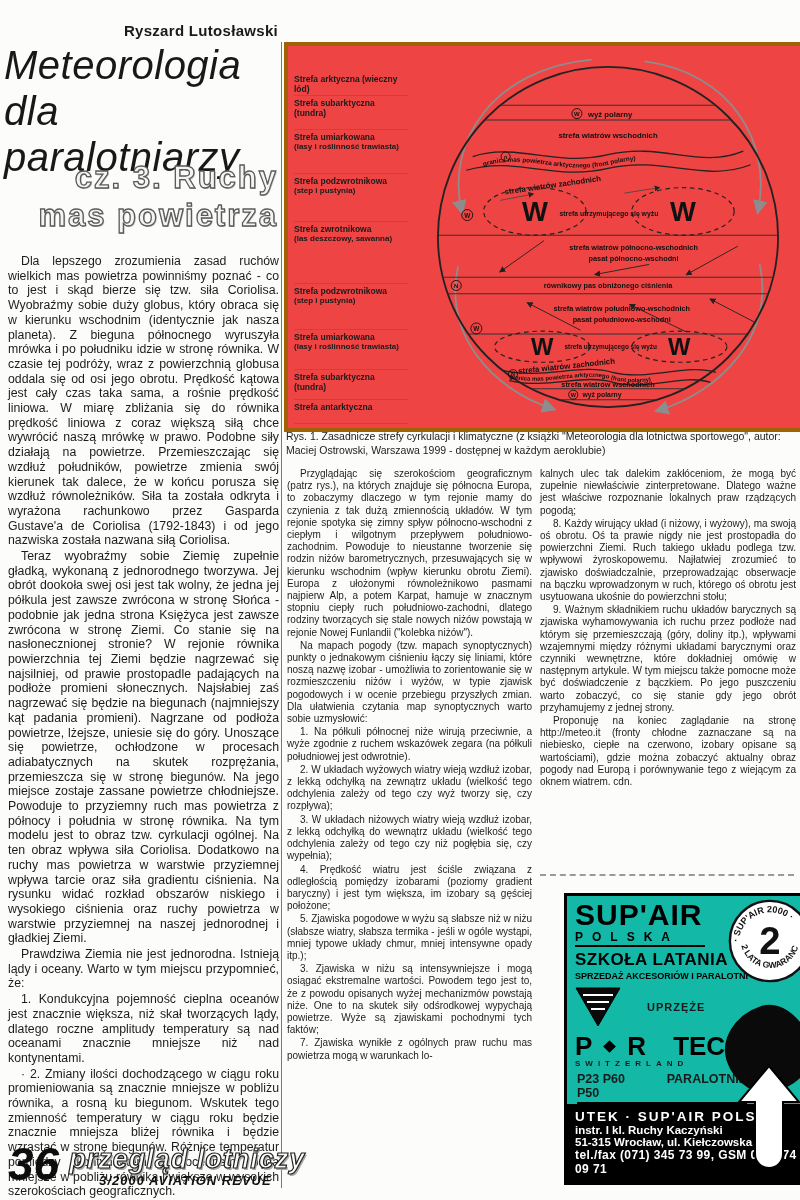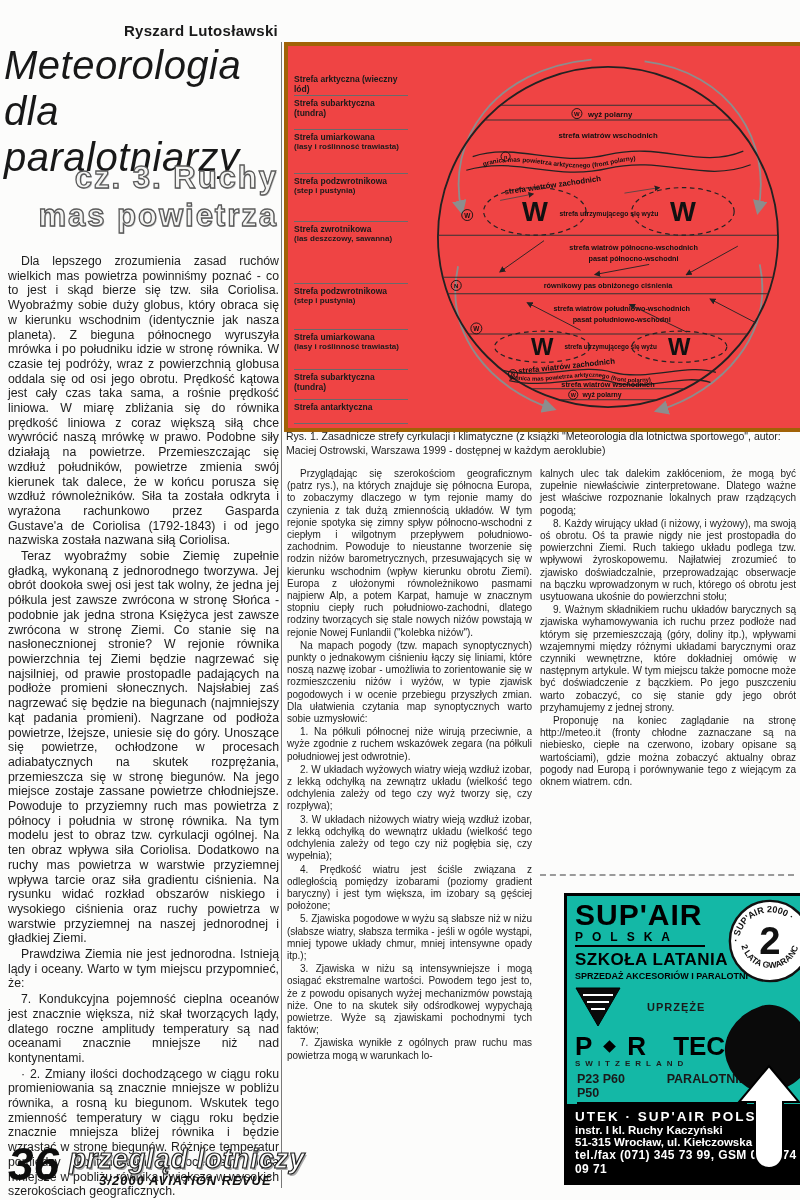--- a/index.html
+++ b/index.html
@@ -244,21 +244,21 @@
     </svg>
   </div>
 </div>
 
 <div class="fig-caption">Rys. 1. Zasadnicze strefy cyrkulacji i klimatyczne (z książki "Meteorologia dla lotnictwa sportowego", autor: Maciej Ostrowski, Warszawa 1999 - dostępnej w każdym aeroklubie)</div>
 
 <div class="col col-left">
   <p>Dla lepszego zrozumienia zasad ruchów wielkich mas powietrza powinniśmy poznać - co to jest i skąd bierze się tzw. siła Coriolisa. Wyobraźmy sobie duży globus, który obraca się w kierunku wschodnim (identycznie jak nasza planeta). Z bieguna północnego wyruszyła mrówka i po południku idzie w stronę równika. W czasie tej podróży, wraz z powierzchnią globusa oddala się od osi jego obrotu. Prędkość kątowa jest cały czas taka sama, a rośnie prędkość liniowa. W miarę zbliżania się do równika prędkość liniowa z coraz większą siłą chce wywrócić naszą mrówkę w prawo. Podobne siły działają na powietrze. Przemieszczając się wzdłuż południków, powietrze zmienia swój kierunek tak dalece, że w końcu porusza się wzdłuż równoleżników. Siła ta została odkryta i wyrażona rachunkowo przez Gasparda Gustave'a de Coriolisa (1792-1843) i od jego nazwiska została nazwana siłą Coriolisa.</p>
   <p>Teraz wyobraźmy sobie Ziemię zupełnie gładką, wykonaną z jednorodnego tworzywa. Jej obrót dookoła swej osi jest tak wolny, że jedna jej półkula jest zawsze zwrócona w stronę Słońca - podobnie jak jedna strona Księżyca jest zawsze zwrócona w stronę Ziemi. Co stanie się na nasłonecznionej stronie? W rejonie równika powierzchnia tej Ziemi będzie nagrzewać się najsilniej, od prawie prostopadle padających na podłoże promieni słonecznych. Najsłabiej zaś nagrzewać się będzie na biegunach (najmniejszy kąt padania promieni). Nagrzane od podłoża powietrze, lżejsze, uniesie się do góry. Unoszące się powietrze, ochłodzone w procesach adiabatycznych na skutek rozprężania, przemieszcza się w stronę biegunów. Na jego miejsce zostaje zassane powietrze chłodniejsze. Powoduje to przyziemny ruch mas powietrza z północy i południa w stronę równika. Na tym modelu jest to obraz tzw. cyrkulacji ogólnej. Na ten obraz wpływa siła Coriolisa. Dodatkowo na ruchy mas powietrza w warstwie przyziemnej wpływa tarcie oraz siła gradientu ciśnienia. Na rysunku widać rozkład obszarów niskiego i wysokiego ciśnienia oraz ruchy powietrza w warstwie przyziemnej na naszej jednorodnej i gładkiej Ziemi.</p>
   <p>Prawdziwa Ziemia nie jest jednorodna. Istnieją lądy i oceany. Warto w tym miejscu przypomnieć, że:</p>
-  <p>7. Kondukcyjna pojemność cieplna oceanów jest znacznie większa, niż skał tworzących lądy, dlatego roczne amplitudy temperatury są nad oceanami znacznie mniejsze niż nad kontynentami.</p>
+  <p>1. Kondukcyjna pojemność cieplna oceanów jest znacznie większa, niż skał tworzących lądy, dlatego roczne amplitudy temperatury są nad oceanami znacznie mniejsze niż nad kontynentami.</p>
   <p>· 2. Zmiany ilości dochodzącego w ciągu roku promieniowania są znacznie mniejsze w pobliżu równika, a rosną ku biegunom. Wskutek tego zmienność temperatury w ciągu roku będzie znacznie mniejsza bliżej równika i będzie wzrastać w stronę biegunów. Różnice temperatur pomiędzy kontynentem a oceanem będą mniejsze w pobliżu równika i większe w wysokich szerokościach geograficznych.</p>
 </div>
 
 <div class="col col-mid">
   <p>Przyglądając się szerokościom geograficznym (patrz rys.), na których znajduje się północna Europa, to zobaczymy dlaczego w tym rejonie mamy do czynienia z tak dużą zmiennością układów. W tym rejonie spotyka się zimny spływ północno-wschodni z ciepłym i wilgotnym przepływem południowo-zachodnim. Powoduje to nieustanne tworzenie się rodzin niżów barometrycznych, przesuwających się w kierunku wschodnim (wpływ kierunku obrotu Ziemi). Europa z ułożonymi równoleżnikowo pasmami najpierw Alp, a potem Karpat, hamuje w znacznym stopniu ciepły ruch południowo-zachodni, dlatego rodziny tworzących się stale nowych niżów powstają w rejonie Nowej Funlandii ("kolebka niżów").</p>
   <p>Na mapach pogody (tzw. mapach synoptycznych) punkty o jednakowym ciśnieniu łączy się liniami, które noszą nazwę izobar - umożliwia to zorientowanie się w rozmieszczeniu niżów i wyżów, w typie zjawisk pogodowych i w ocenie przebiegu przyszłych zmian. Dla ułatwienia czytania map synoptycznych warto sobie uzmysłowić:</p>
   <p>1. Na półkuli północnej niże wirują przeciwnie, a wyże zgodnie z ruchem wskazówek zegara (na półkuli południowej jest odwrotnie).</p>
   <p>2. W układach wyżowych wiatry wieją wzdłuż izobar, z lekką odchyłką na zewnątrz układu (wielkość tego odchylenia zależy od tego czy wyż tworzy się, czy rozpływa);</p>
   <p>3. W układach niżowych wiatry wieją wzdłuż izobar, z lekką odchyłką do wewnątrz układu (wielkość tego odchylenia zależy od tego czy niż pogłębia się, czy wypełnia);</p>
   <p>4. Prędkość wiatru jest ściśle związana z odległością pomiędzy izobarami (poziomy gradient baryczny) i jest tym większa, im izobary są gęściej położone;</p>

